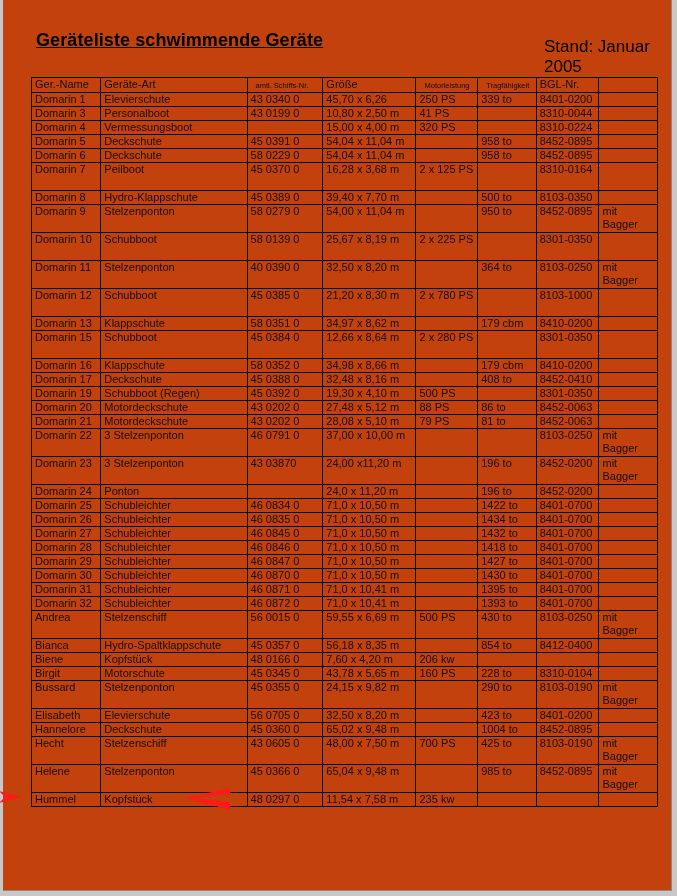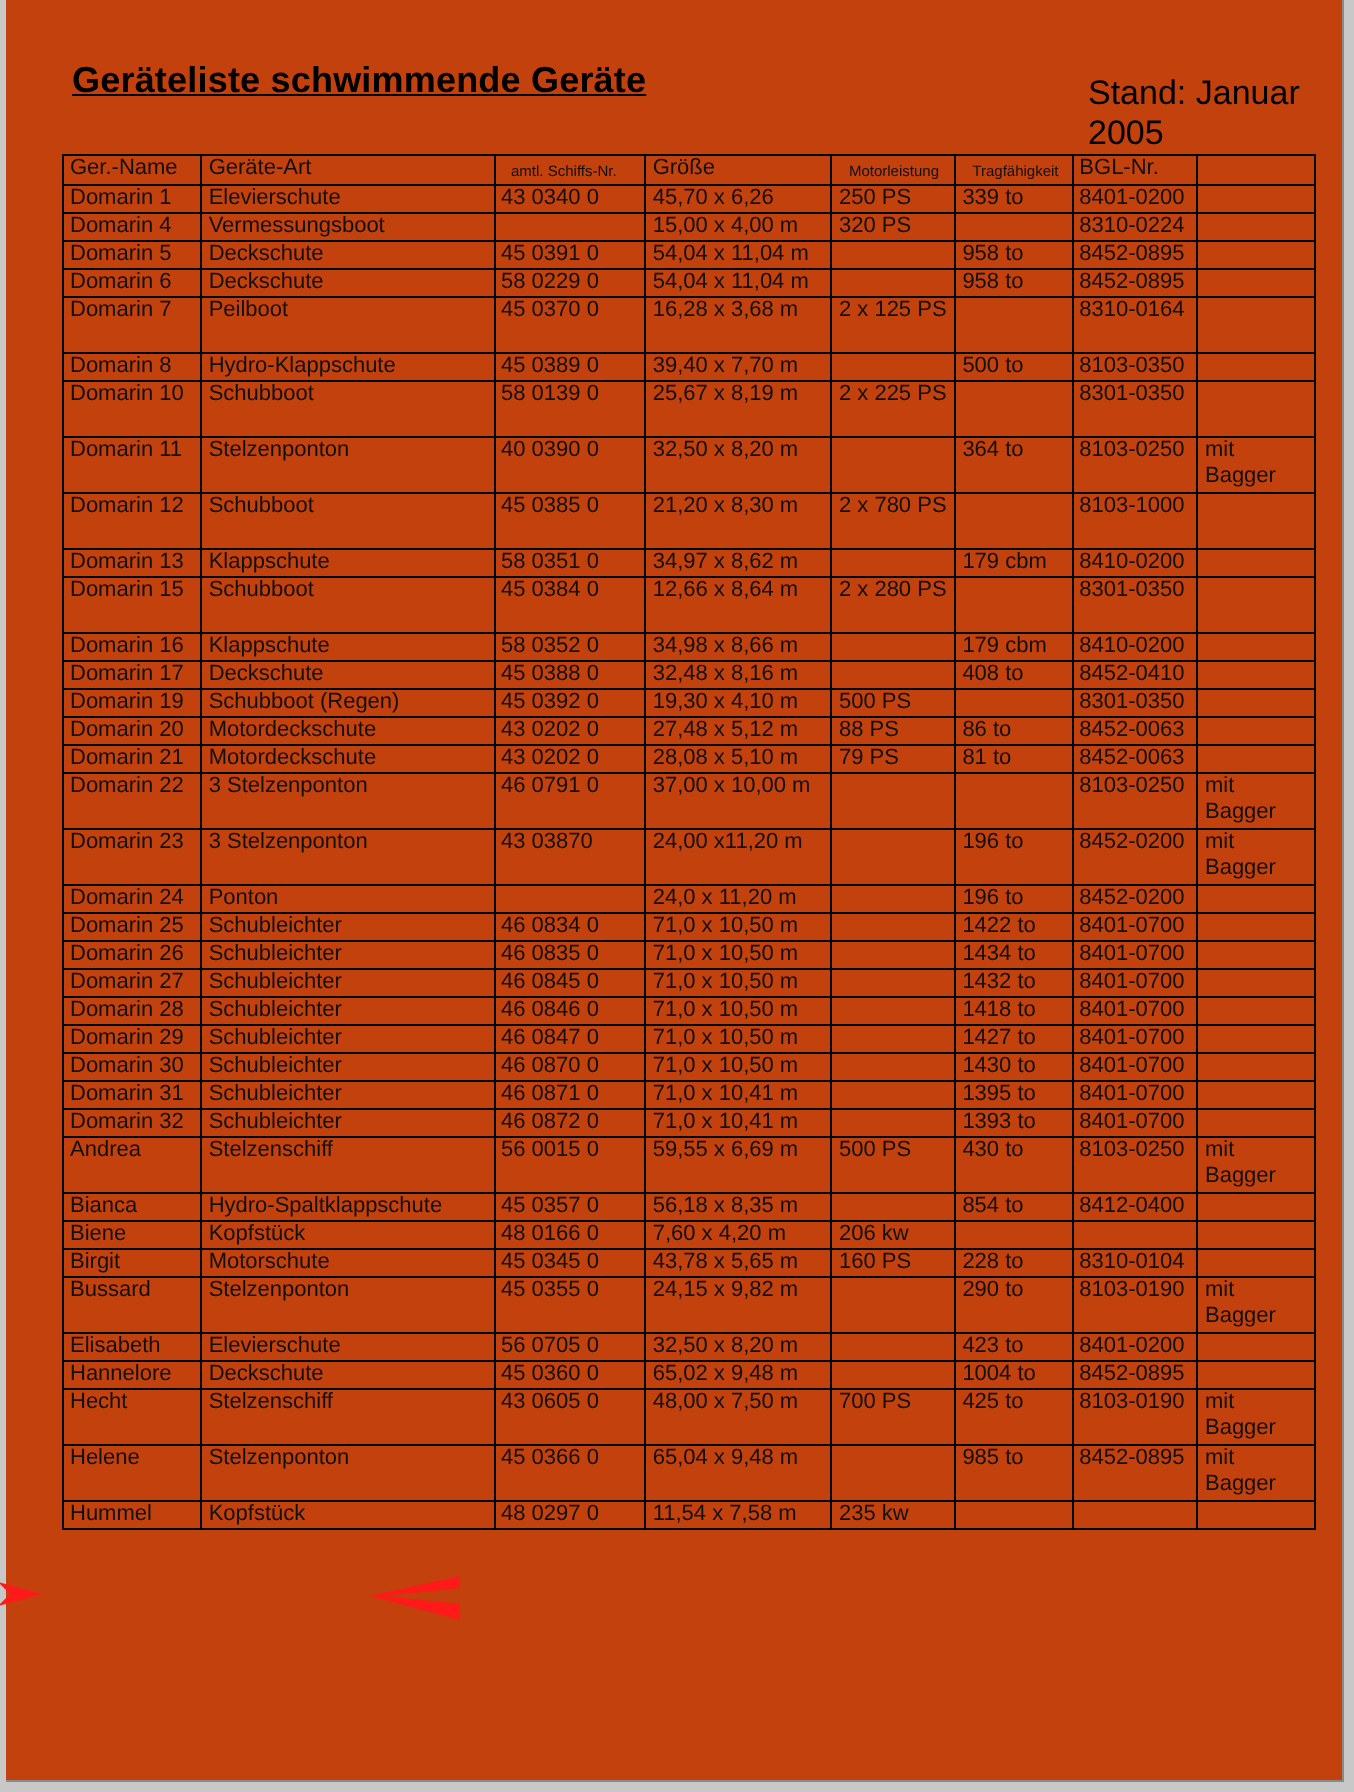--- a/index.html
+++ b/index.html
@@ -70,20 +70,30 @@
           <td>Domarin  1</td>
           <td>Elevierschute</td>
           <td>43 0340 0</td>
           <td>45,70 x 6,26</td>
           <td>250 PS</td>
           <td>339 to</td>
           <td>8401-0200</td>
           <td></td>
         </tr>
         <tr class="row">
+          <td>Domarin  3</td>
+          <td>Personalboot</td>
+          <td>43 0199 0</td>
+          <td>10,80 x 2,50 m</td>
+          <td>41 PS</td>
+          <td></td>
+          <td>8310-0044</td>
+          <td></td>
+        </tr>
+        <tr class="row">
           <td>Domarin  4</td>
           <td>Vermessungsboot</td>
           <td></td>
           <td>15,00 x 4,00 m</td>
           <td>320 PS</td>
           <td></td>
           <td>8310-0224</td>
           <td></td>
         </tr>
         <tr class="row">
@@ -118,20 +128,30 @@
         </tr>
         <tr class="row">
           <td>Domarin  8</td>
           <td>Hydro-Klappschute</td>
           <td>45 0389 0</td>
           <td>39,40 x 7,70 m</td>
           <td></td>
           <td>500 to</td>
           <td>8103-0350</td>
           <td></td>
+        </tr>
+        <tr class="tall">
+          <td>Domarin  9</td>
+          <td>Stelzenponton</td>
+          <td>58 0279 0</td>
+          <td>54,00 x 11,04 m</td>
+          <td></td>
+          <td>950 to</td>
+          <td>8452-0895</td>
+          <td>mit Bagger</td>
         </tr>
         <tr class="tall">
           <td>Domarin 10</td>
           <td>Schubboot</td>
           <td>58 0139 0</td>
           <td>25,67 x 8,19 m</td>
           <td>2 x 225 PS</td>
           <td></td>
           <td>8301-0350</td>
           <td></td>

